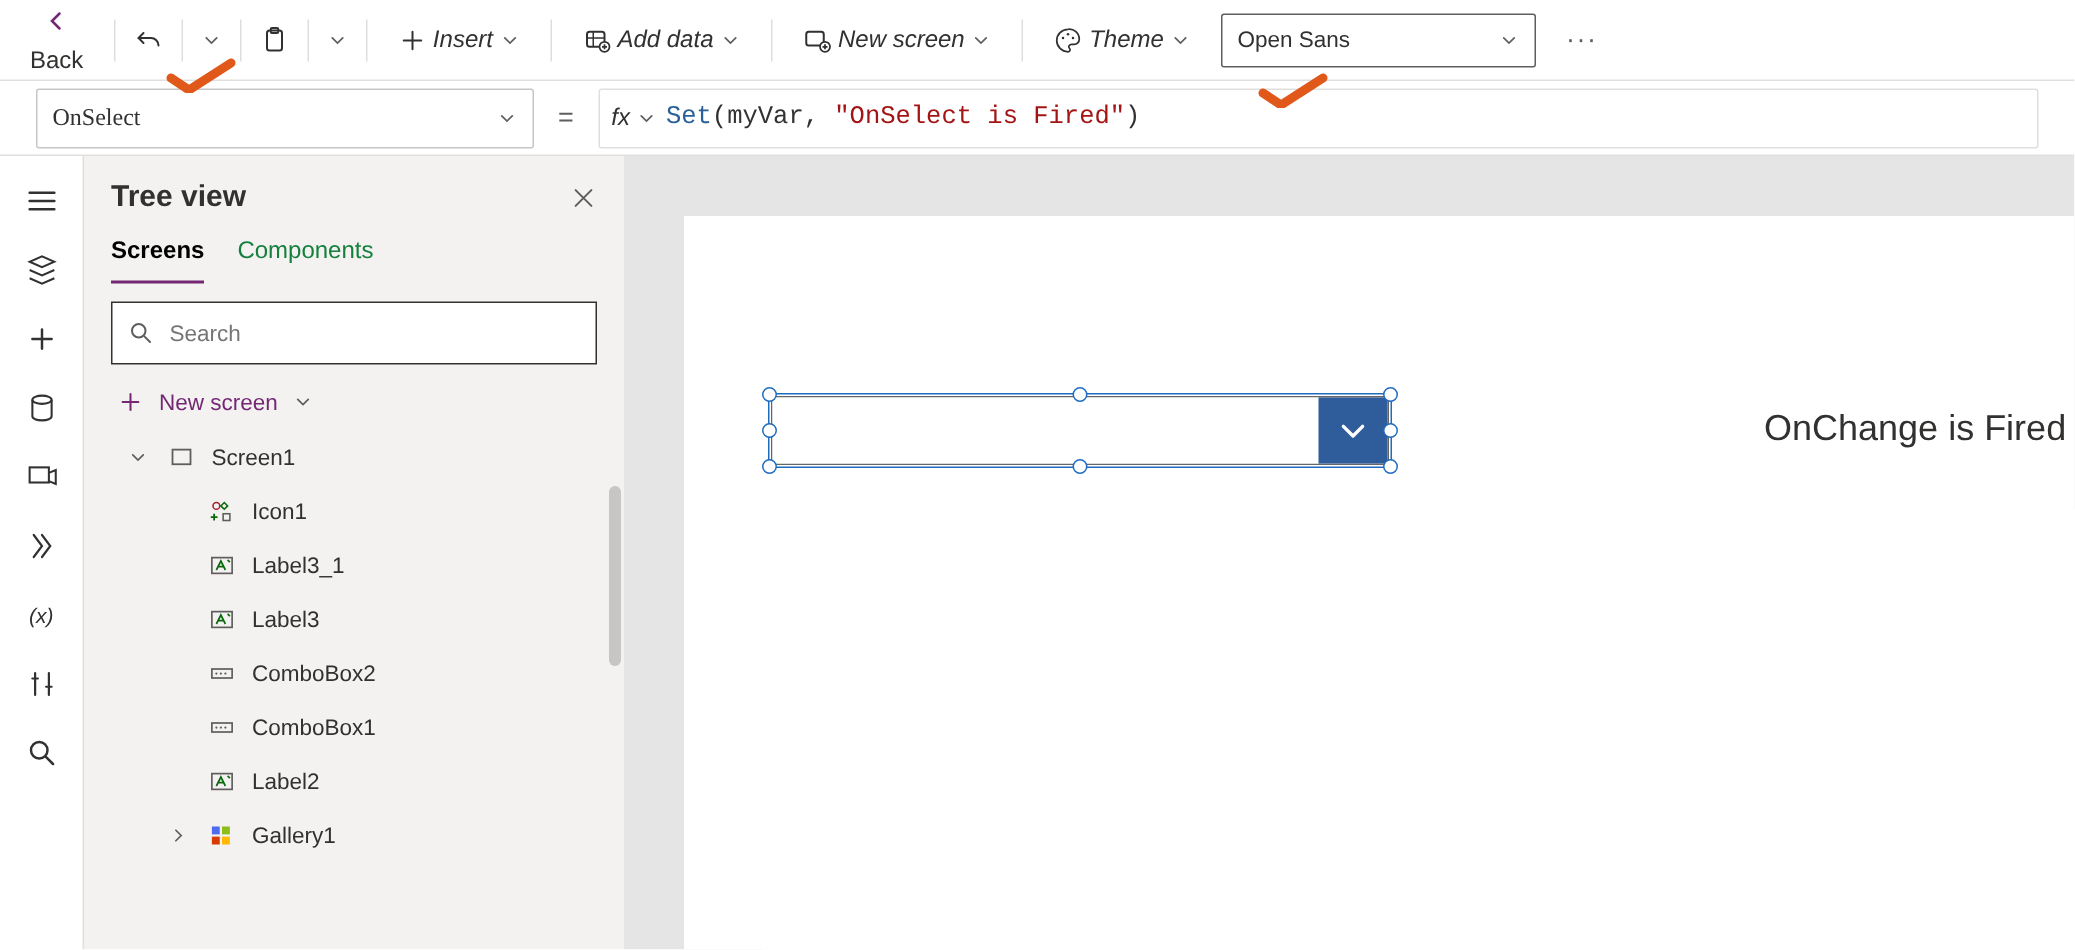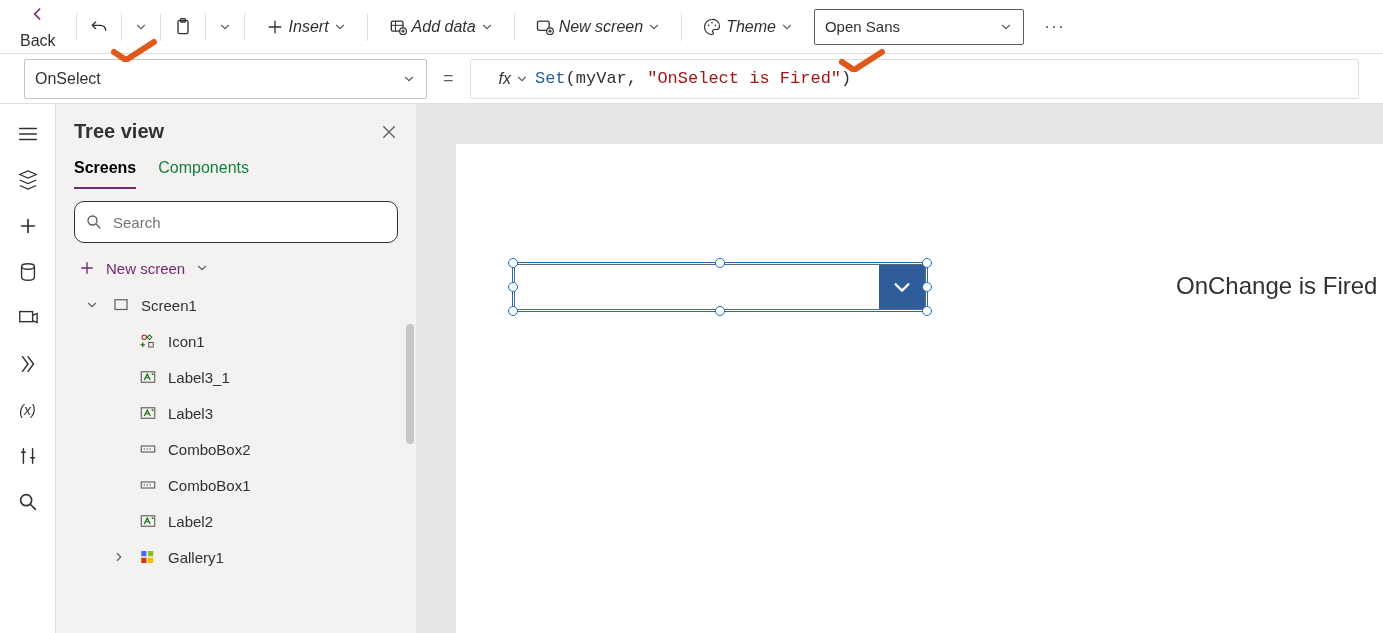--- a/index.html
+++ b/index.html
@@ -12,24 +12,24 @@
   .vbar { width:1px; height:28px; background:#e1dfdd; margin:0 8px; }
   .ticon { width:20px; height:20px; display:flex; align-items:center; justify-content:center; }
   .tbtn { display:flex; align-items:center; gap:4px; padding:4px 8px; font-size:16px; cursor:pointer;font-style:italic; }
   .chev { width:14px; height:14px; }
   .chev svg { width:14px; height:14px; }
   .fontbox { border:1px solid #605e5c; border-radius:2px; height:36px; width:210px; margin-left:8px; display:flex; align-items:center; justify-content:space-between; padding:0 10px; font-size:15px; cursor:pointer; }
   .ell { margin-left:16px; font-size:18px; color:#605e5c; cursor:pointer; letter-spacing:1px; }
 
   
   .fbar { height:50px; display:flex; align-items:center; padding:0 24px 0 24px; gap:12px; border-bottom:1px solid #e1dfdd; position:relative; }
-  .propbox { width:403px; height:40px; border:1px solid #c8c6c4; border-radius:2px; display:flex; align-items:center; justify-content:space-between; padding:0 10px; font-size:16px; cursor:pointer; }
+  .propbox { width:332px; height:40px; border:1px solid #c8c6c4; border-radius:2px; display:flex; align-items:center; justify-content:space-between; padding:0 10px; font-size:16px; cursor:pointer;font-family:Liberation Serif, serif; }
   .eq { font-size:18px; padding:0 4px; color:#605e5c; }
   .fxwrap { flex:1; height:40px; border:1px solid #e1dfdd; border-radius:2px; display:flex; align-items:center; padding:0 8px; gap:6px; }
-  .fxlab { font-style:italic; font-size:16px; display:flex; align-items:center; gap:4px; cursor:pointer;margin-left:20px; }
+  .fxlab { font-style:italic; font-size:16px; display:flex; align-items:center; gap:4px; cursor:pointer; }
   .formula { font-family: "Consolas","Courier New",monospace; font-size:17px; white-space:pre; }
   .f-func { color:#2a6099; }
   .f-plain { color:#323130; }
   .f-var { color:#333; }
   .f-str { color:#a31515; }
 
   .check { position:absolute; width:48px; height:24px; }
   .check svg { width:48px; height:24px; }
   #check1 { left:110px; top:-16px; }
   #check2 { left:838px; top:-6px; }
@@ -43,21 +43,21 @@
   .railvar { font-size:14px; font-style:italic; }
 
   
   .tree { width:360px; background:#f3f2f1; display:flex; flex-direction:column; position:relative; }
   .tree-h { display:flex; align-items:center; justify-content:space-between; padding:16px 18px 8px 18px; }
   .tree-h h2 { margin:0; font-size:20px; font-weight:600; }
   .close { cursor:pointer; color:#605e5c; }
   .tabs { display:flex; gap:22px; padding:0 18px; }
   .tab { font-size:16px; color:#15803d; padding:8px 0 10px 0; cursor:pointer; }
   .tab.active { color:#000; font-weight:600; border-bottom:2px solid #742774; }
-  .sbox { margin:12px 18px; height:42px; border:1px solid #323130; border-radius:10px; background:#fff; display:flex; align-items:center; gap:8px; padding:12px 10px; }
+  .sbox { margin:12px 18px; height:42px; border:1px solid #323130; border-radius:0; background:#fff; display:flex; align-items:center; gap:8px; padding:12px 10px; }
   .sbox input { border:none; outline:none; flex:1; font-size:15px; }
   .newscreen { display:flex; align-items:center; gap:10px; color:#742774; font-size:15px; padding:4px 18px 8px 22px; cursor:pointer; }
   .newscreen .plus { width:18px; height:18px; }
   .nodes { padding:2px 0; overflow:hidden; }
   .node { display:flex; align-items:center; gap:10px; font-size:15px; padding:8px 10px 8px 0; cursor:pointer; }
   .node .exp { width:16px; text-align:center; color:#605e5c; }
   .nl0 { padding-left:29px; }
   .nl1 { padding-left:56px; }
   .nicon { width:20px; height:20px; display:flex; align-items:center; justify-content:center; }
   .scrollind { position:absolute; right:2px; top:220px; width:8px; height:120px; background:#c8c6c4; border-radius:4px; }

